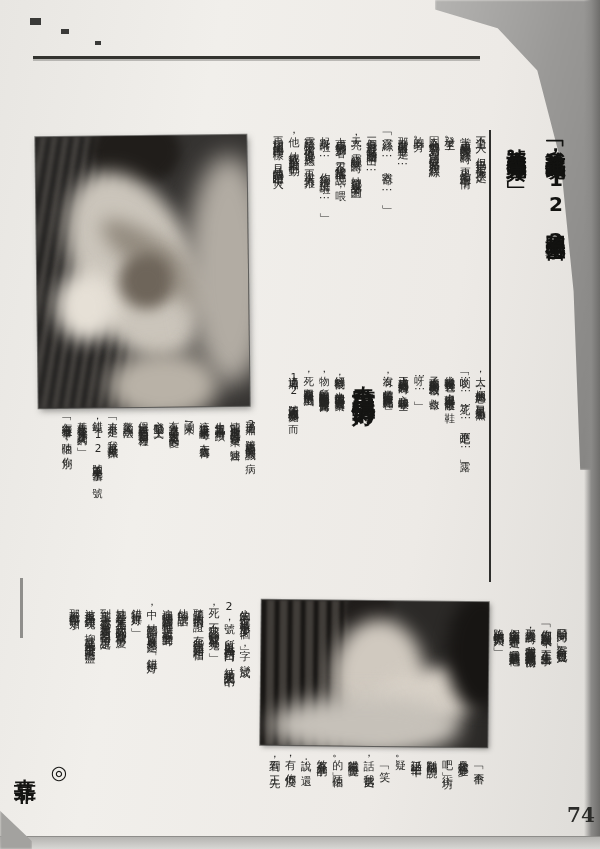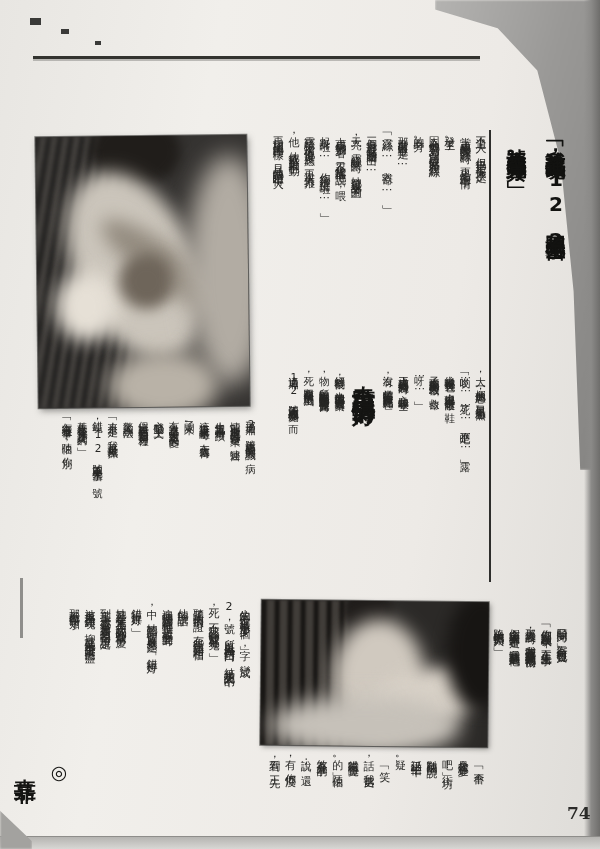--- a/index.html
+++ b/index.html
@@ -34,21 +34,21 @@
   
   .headline{left:493px;top:133px;width:82px;height:450px;}
   .headline p{margin:0;font-size:20px;line-height:39px;letter-spacing:1.4px;font-weight:700;color:#121210;}
   .v-rule{position:absolute;left:489px;top:130px;width:2px;height:452px;background:#2e2e2c;}
   .h-rule{position:absolute;left:33px;top:56px;width:447px;height:3px;background:#33332f;box-shadow:0 2px 0 rgba(90,90,86,.35);}
   
   .byline{left:42px;top:761px;width:34px;height:84px;color:#141412;}
   .byline .marker{font-size:19px;line-height:34px;display:block;}
   .byline .name{font-size:22px;line-height:34px;font-weight:700;letter-spacing:3px;display:block;}
   
-  .page-num{position:absolute;left:567px;top:803px;font-family:"DejaVu Serif","Liberation Serif",serif;font-size:17px;font-weight:700;color:#2b2b29;}
+  .page-num{position:absolute;left:567px;top:803px;font-family:"DejaVu Serif","Liberation Serif",serif;font-size:20px;font-weight:700;color:#2b2b29;}
   
   .photo{position:absolute;overflow:hidden;background:#343230;}
   .photo .blob{position:absolute;filter:blur(9px);border-radius:50%;}
   #photo-1{left:37px;top:136px;width:211px;height:271px;transform:rotate(-0.7deg);
     box-shadow:0 0 0 1px rgba(40,40,38,.6), 2px 3px 6px rgba(60,60,58,.5);}
   #photo-1 .tex{position:absolute;left:0;top:0;width:45%;height:100%;
     background:repeating-linear-gradient(100deg,rgba(0,0,0,.4) 0 5px,rgba(120,115,108,.25) 5px 11px);filter:blur(2px);}
   #photo-2{left:261px;top:601px;width:227px;height:145px;transform:rotate(0.6deg);
     box-shadow:0 0 0 1px rgba(40,40,38,.6), 2px 2px 5px rgba(60,60,58,.5);background:#2b2927;}
   #photo-2 .tex{position:absolute;left:0;top:0;width:38%;height:100%;

